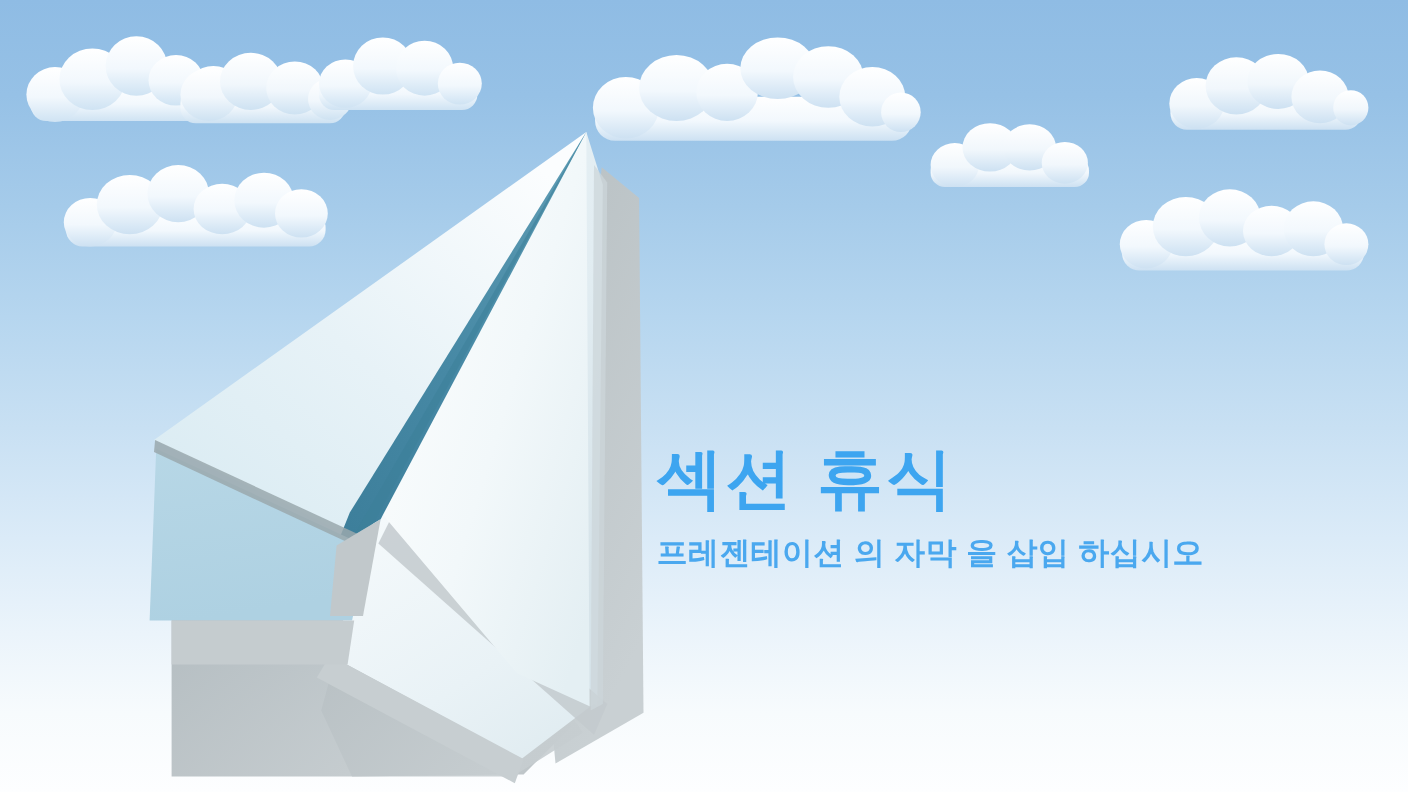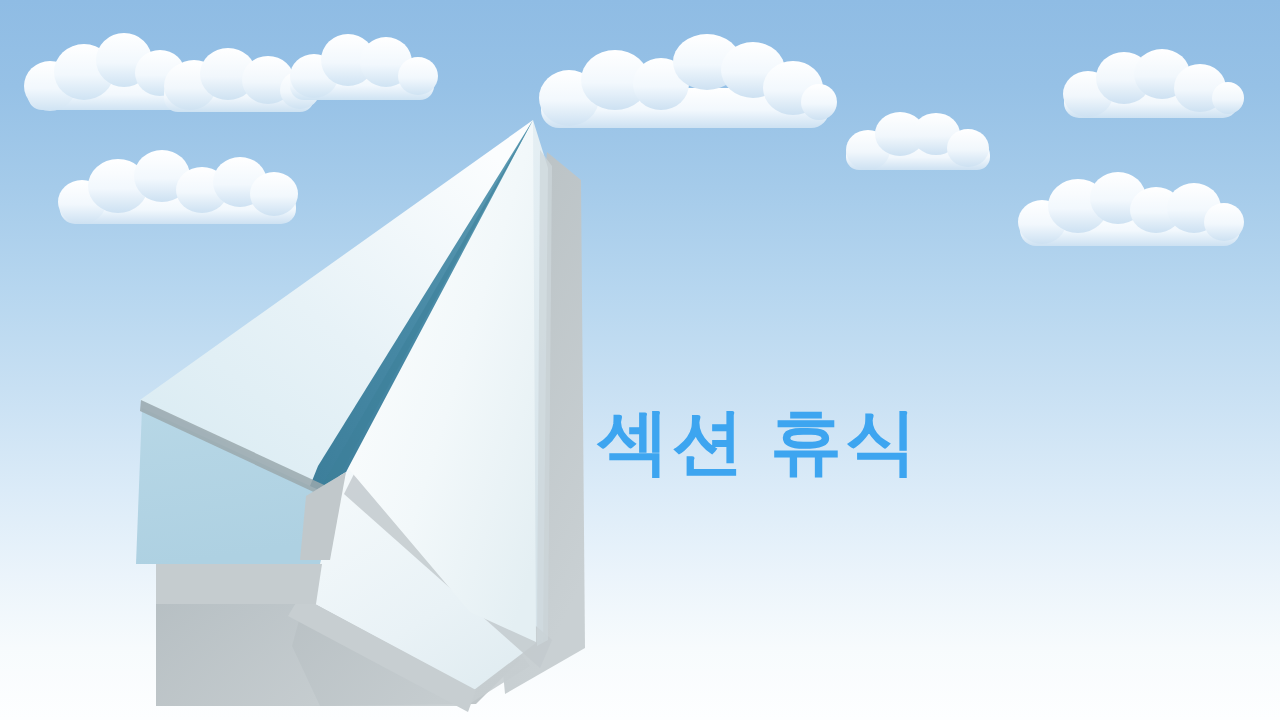--- a/index.html
+++ b/index.html
@@ -47,21 +47,21 @@
 
   
   #text-block {
     position: absolute;
     left: 597px;
     top: 405px;
     width: 600px;
   }
   #slide-title {
     margin: 0;
-    font-size: 72px;
+    font-size: 60px;
     font-weight: bold;
     line-height: 1.0;
     letter-spacing: 3px;
     color: #3da5f0;
     white-space: nowrap;
   }
   #slide-subtitle {
     margin: 0;
     padding-top: 22px;
     font-size: 28px;
@@ -313,15 +313,16 @@
       <polygon points="306,496 346,472 330,560 300,560" fill="#c1c8cb"></polygon>
 
       <polygon points="156,564 322,564 316,604 156,604" fill="#c5cccf"></polygon>
 
       <polygon points="540,150 552,166 548,640 537,646" fill="#ccd5d9" opacity="0.75"></polygon>
     </svg>
   </div>
 
   <div id="text-block">
     <h1 id="slide-title">섹션 휴식</h1>
+    <p id="slide-subtitle">프레젠테이션 의 자막 을 삽입 하십시오</p>
   </div>
 
 </div>
 
 </body></html>

